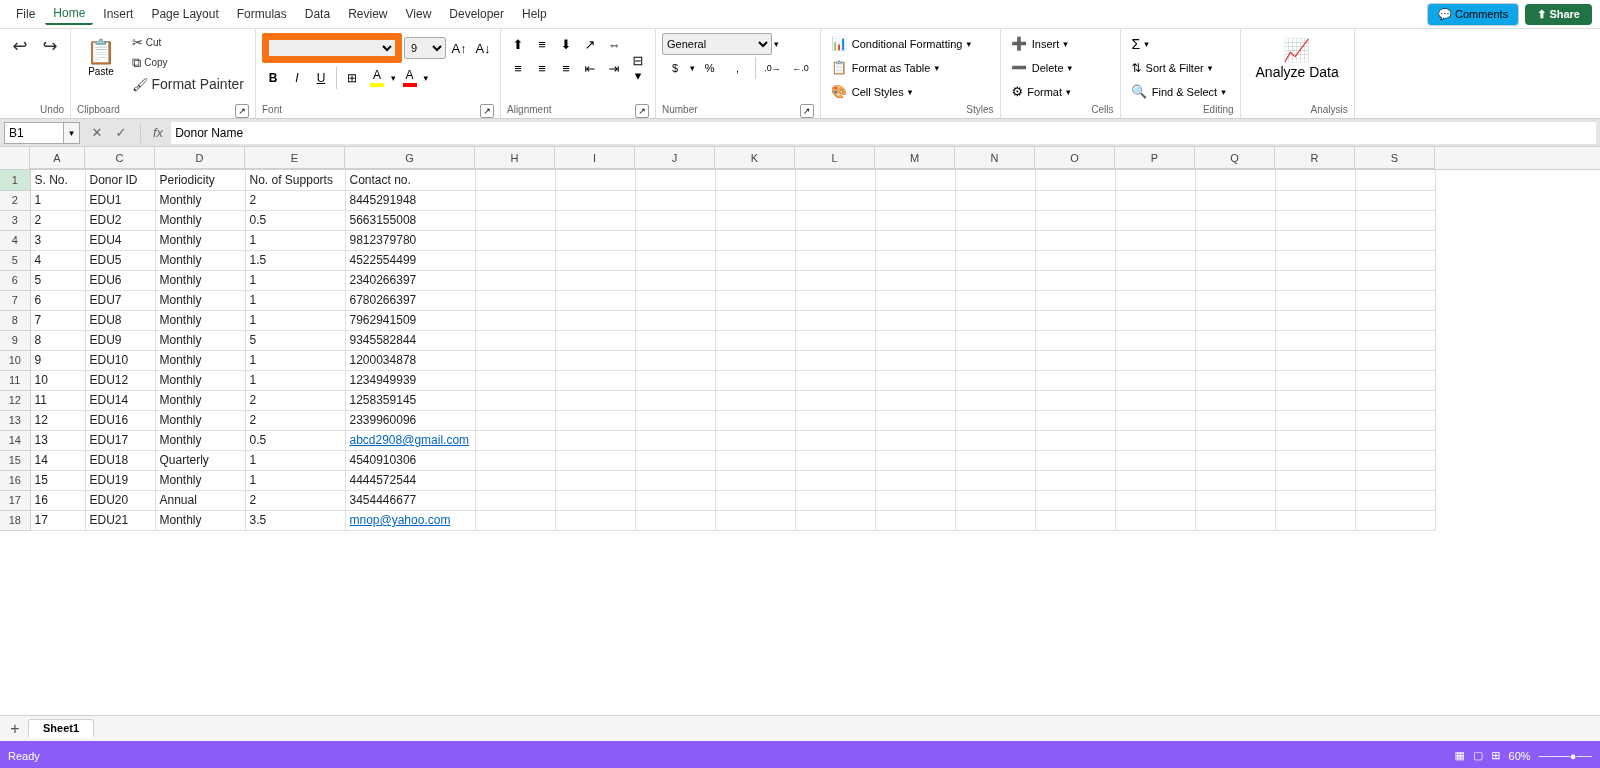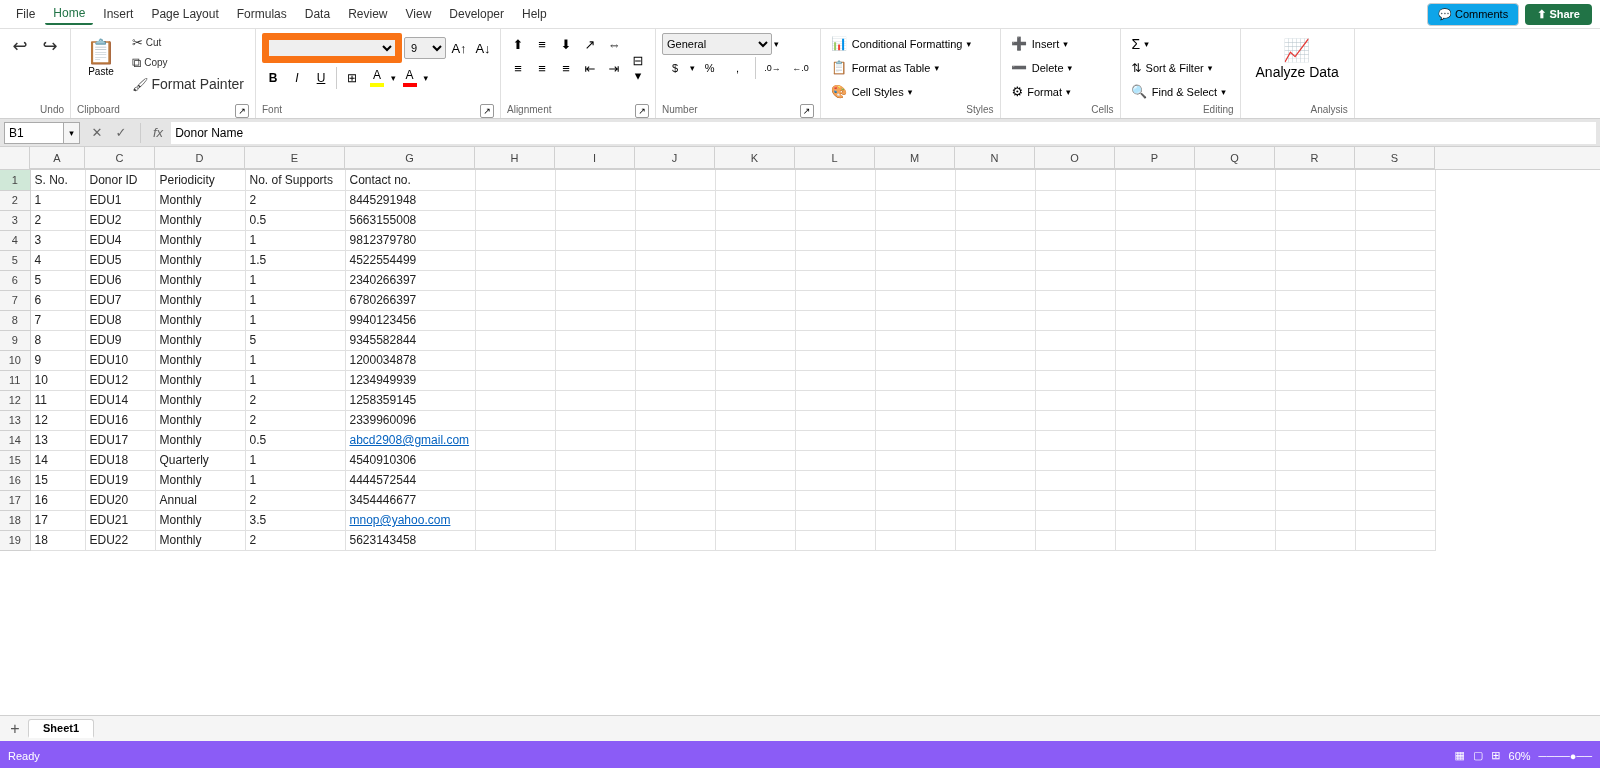--- a/index.html
+++ b/index.html
@@ -512,21 +512,21 @@
             <td class="col-h-s"></td>
             <td class="col-h-s"></td>
             <td class="col-h-s"></td>
           </tr>
           <tr>
             <td class="row-num">8</td>
             <td class="col-a">7</td>
             <td class="col-c">EDU8</td>
             <td class="col-d">Monthly</td>
             <td class="col-e">1</td>
-            <td class="col-g">9940123456</td>
+            <td class="col-g">7962941509</td>
             <td class="col-h-s"></td>
             <td class="col-h-s"></td>
             <td class="col-h-s"></td>
             <td class="col-h-s"></td>
             <td class="col-h-s"></td>
             <td class="col-h-s"></td>
             <td class="col-h-s"></td>
             <td class="col-h-s"></td>
             <td class="col-h-s"></td>
             <td class="col-h-s"></td>
@@ -713,40 +713,20 @@
             <td class="col-h-s"></td>
             <td class="col-h-s"></td>
           </tr>
           <tr>
             <td class="row-num">18</td>
             <td class="col-a">17</td>
             <td class="col-c">EDU21</td>
             <td class="col-d">Monthly</td>
             <td class="col-e">3.5</td>
             <td class="col-g link">mnop@yahoo.com</td>
-            <td class="col-h-s"></td>
-            <td class="col-h-s"></td>
-            <td class="col-h-s"></td>
-            <td class="col-h-s"></td>
-            <td class="col-h-s"></td>
-            <td class="col-h-s"></td>
-            <td class="col-h-s"></td>
-            <td class="col-h-s"></td>
-            <td class="col-h-s"></td>
-            <td class="col-h-s"></td>
-            <td class="col-h-s"></td>
-            <td class="col-h-s"></td>
-          </tr>
-          <tr>
-            <td class="row-num">19</td>
-            <td class="col-a">18</td>
-            <td class="col-c">EDU22</td>
-            <td class="col-d">Monthly</td>
-            <td class="col-e">2</td>
-            <td class="col-g">5623143458</td>
             <td class="col-h-s"></td>
             <td class="col-h-s"></td>
             <td class="col-h-s"></td>
             <td class="col-h-s"></td>
             <td class="col-h-s"></td>
             <td class="col-h-s"></td>
             <td class="col-h-s"></td>
             <td class="col-h-s"></td>
             <td class="col-h-s"></td>
             <td class="col-h-s"></td>

